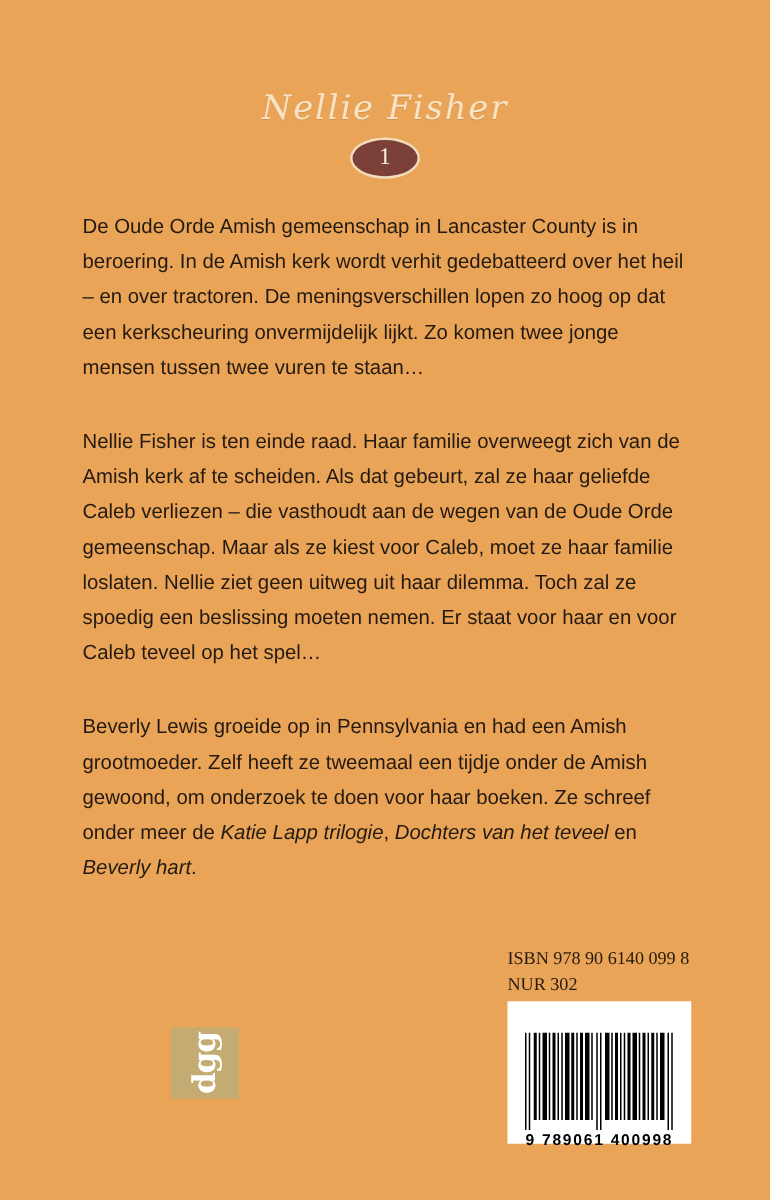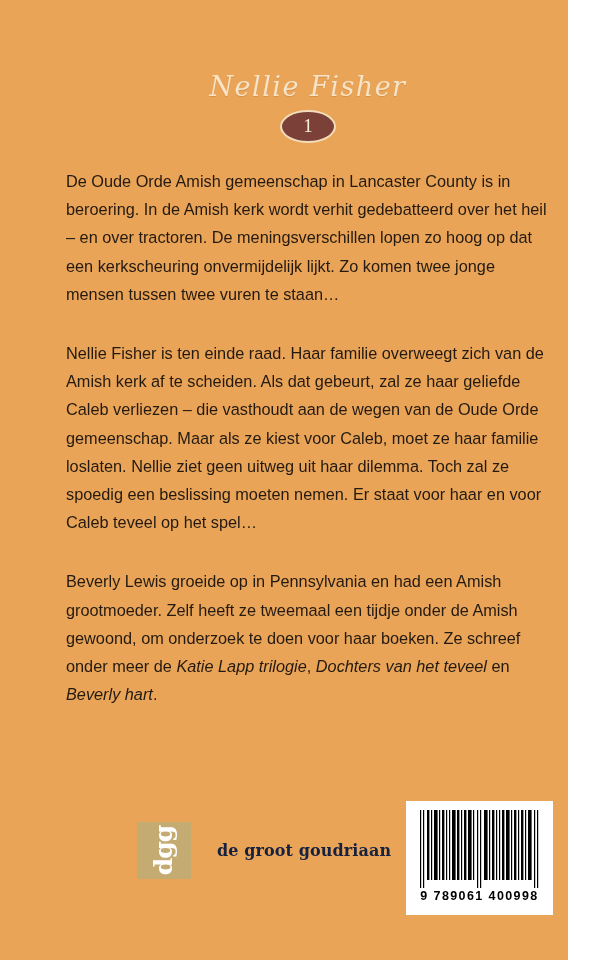--- a/index.html
+++ b/index.html
@@ -6,21 +6,21 @@
   html, body {
     margin: 0;
     padding: 0;
     background: #ffffff;
   }
   body {
     font-family: "Liberation Serif", "DejaVu Serif", serif;
   }
   .cover {
     position: relative;
-    width: 568px;
+    width: 616px;
     height: 960px;
     background: #e9a457;
     overflow: hidden;
     box-sizing: border-box;
   }
 
   
   .series-block {
     position: absolute;
     top: 72px;
@@ -98,21 +98,21 @@
 
   
   .barcode-box {
     position: absolute;
     left: 406px;
     top: 801px;
     width: 147px;
     height: 114px;
     background: #ffffff;
     box-sizing: border-box;
-    padding: 9px 10px 4px 10px;
+    padding: 25px 10px 4px 10px;
   }
   .barcode-bars {
     height: 78px;
     width: 100%;
     display: block;
   }
   .barcode-digits {
     font-family: "Liberation Sans", "DejaVu Sans", sans-serif;
     font-size: 12.5px;
     font-weight: 700;
@@ -174,20 +174,22 @@
     </div>
   </div>
 
   <div class="blurb">
     <p>De Oude Orde Amish gemeenschap in Lancaster County is in beroering. In de Amish kerk wordt verhit gedebatteerd over het heil – en over tractoren. De meningsverschillen lopen zo hoog op dat een kerkscheuring onvermijdelijk lijkt. Zo komen twee jonge mensen tussen twee vuren te staan…</p>
     <p>Nellie Fisher is ten einde raad. Haar familie overweegt zich van de Amish kerk af te scheiden. Als dat gebeurt, zal ze haar geliefde Caleb verliezen – die vasthoudt aan de wegen van de Oude Orde gemeenschap. Maar als ze kiest voor Caleb, moet ze haar familie loslaten. Nellie ziet geen uitweg uit haar dilemma. Toch zal ze spoedig een beslissing moeten nemen. Er staat voor haar en voor Caleb teveel op het spel…</p>
     <p><span>Beverly Lewis groeide op in Pennsylvania en had een Amish grootmoeder. Zelf heeft ze tweemaal een tijdje onder de Amish gewoond, om onderzoek te doen voor haar boeken. Ze schreef onder meer de </span><em>Katie Lapp trilogie</em><span>, </span><em>Dochters van het teveel</em><span> en </span><em>Beverly hart</em><span>.</span></p>
   </div>
 
   <div class="isbn-block">
+    <div>ISBN 978 90 6140 099 8</div>
+    <div>NUR 302</div>
   </div>
 
   <div class="barcode-box">
     <svg class="barcode-bars" viewBox="0 0 127 78" preserveAspectRatio="none">
       <rect x="0" y="0" width="127" height="78" fill="#ffffff"></rect>
       <g fill="#000000">
         <rect x="4" y="0" width="1.2" height="78"></rect>
         <rect x="7" y="0" width="1.2" height="78"></rect>
         <rect x="11" y="0" width="2.4" height="70"></rect>
         <rect x="15" y="0" width="1.2" height="70"></rect>
@@ -221,16 +223,15 @@
         <rect x="121" y="0" width="1.2" height="78"></rect>
       </g>
     </svg>
     <div class="barcode-digits">9 789061 400998</div>
   </div>
 
   <div class="publisher">
     <div class="pub-mark">
       <span class="pub-mark-glyph">dgg</span>
     </div>
-    <div class="pub-name">de groot goudriaan</div>
   </div>
 
 </div>
 
 </body></html>

